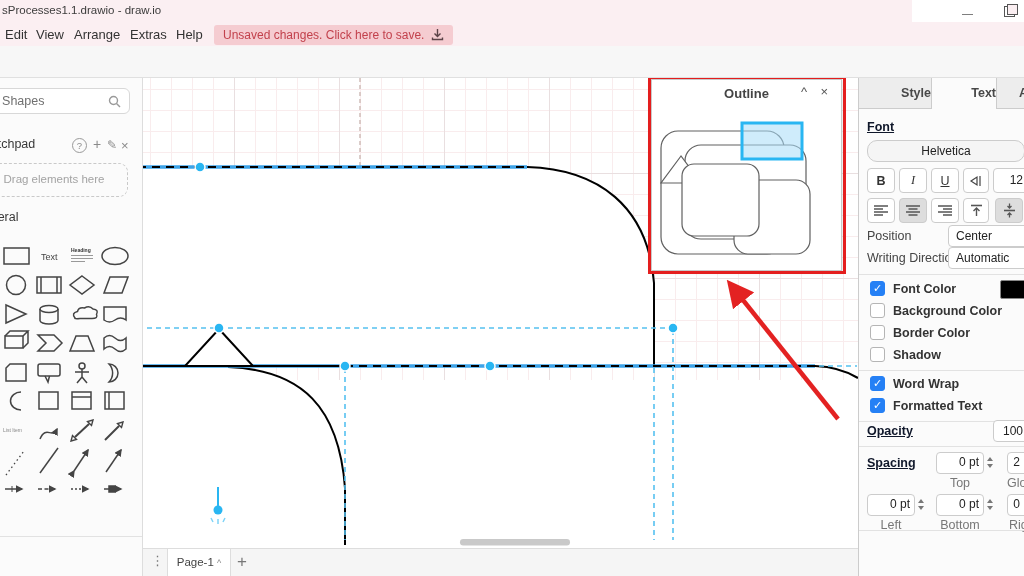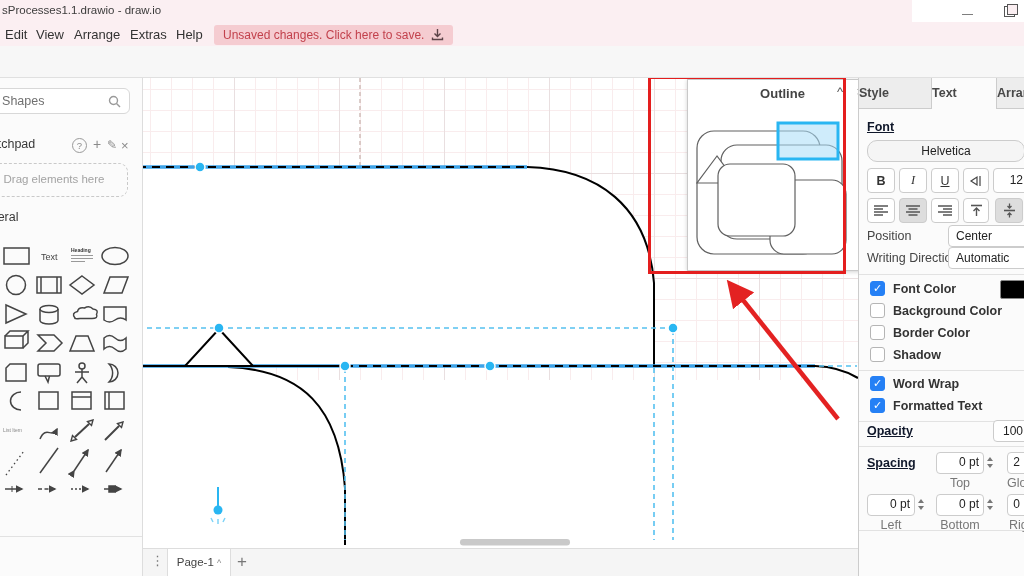--- a/index.html
+++ b/index.html
@@ -27,33 +27,33 @@
   #dragbox{position:absolute;left:-20px;top:85px;width:148px;height:34px;border:1.5px dashed #c9c9c9;border-radius:9px;box-sizing:border-box;text-align:center;line-height:31px;font-size:11.5px;color:#a3a3a3;}
   #moreshapes{position:absolute;left:5px;top:465px;width:133px;height:30px;background:#2aa8f2;color:#fff;border:none;border-radius:6px;font-size:13px;font-family:"Liberation Sans",sans-serif;cursor:pointer;}
   
   #canvas{left:143px;top:78px;width:715px;height:470px;background:#fff;overflow:hidden;}
   #grid{position:absolute;left:0;top:0;width:715px;height:302px;
     background-image:
       linear-gradient(#e9dfe0 1px,transparent 1px),linear-gradient(90deg,#e9dfe0 1px,transparent 1px),
       linear-gradient(#f9eced 1px,transparent 1px),linear-gradient(90deg,#f9eced 1px,transparent 1px);
     background-size:105px 105px,105px 105px,21px 21px,21px 21px;background-position:-14px -10px,-14px -10px,-14px -10px,-14px -10px;}
   
-  #outline{position:absolute;left:508px;top:1px;width:191px;height:192px;background:#fff;border:1px solid #c9c9c9;box-shadow:0 1px 4px rgba(0,0,0,.18);box-sizing:border-box;margin-left:36px;}
+  #outline{position:absolute;left:508px;top:1px;width:191px;height:192px;background:#fff;border:1px solid #c9c9c9;box-shadow:0 1px 4px rgba(0,0,0,.18);box-sizing:border-box;}
   #outline .hd{position:relative;height:24px;}
   #outline .ttl{position:absolute;left:0;right:0;top:6px;text-align:center;font-size:13px;font-weight:bold;color:#444;}
   #outline .btn{position:absolute;top:5px;font-size:13px;color:#555;cursor:pointer;line-height:14px;}
   #redbox{position:absolute;left:505px;top:-2px;width:198px;height:198px;border:3px solid #e41e1e;box-sizing:border-box;pointer-events:none;}
   
   #footer{left:143px;top:548px;width:715px;height:28px;background:#f5f5f5;border-top:1px solid #ddd;box-sizing:border-box;}
   #kebab{position:absolute;left:8px;top:4px;font-size:13px;color:#777;letter-spacing:0;}
   #pagetab{position:absolute;left:24px;top:0px;width:62px;height:27px;background:#fff;border-left:1px solid #ddd;border-right:1px solid #ddd;font-size:11.5px;color:#444;text-align:center;line-height:27px;}
   #addpage{position:absolute;left:94px;top:3px;font-size:17px;color:#777;}
   
   #rightpanel{left:858px;top:78px;width:166px;height:498px;background:#fbfbfb;border-left:1px solid #ccc;box-sizing:border-box;overflow:hidden;font-size:12.5px;}
-  .tab{position:absolute;top:0;height:31px;background:#ededed;border-bottom:1px solid #ccc;box-sizing:border-box;text-align:left;line-height:31px;font-size:12.5px;font-weight:bold;color:#484848;}
+  .tab{position:absolute;top:0;height:31px;background:#ededed;border-bottom:1px solid #ccc;box-sizing:border-box;text-align:right;line-height:31px;font-size:12.5px;font-weight:bold;color:#484848;}
   .tab.active{background:#fbfbfb;border-bottom:none;}
   .plabel{position:absolute;color:#444;}
   .pbold{font-weight:bold;color:#0f172a;text-decoration:underline;}
   .fbtn{position:absolute;width:28px;height:25px;background:#fff;border:1px solid #ccc;border-radius:4px;box-sizing:border-box;display:flex;align-items:center;justify-content:center;color:#333;}
   .fbtn.on{background:#ddd;}
   .ffield{position:absolute;height:22px;background:#fff;border:1px solid #ccc;border-radius:4px;box-sizing:border-box;font-size:12px;color:#222;}
   .stp{position:absolute;width:9px;height:20px;display:flex;flex-direction:column;justify-content:center;gap:3px;align-items:center;}
   .stp .u{width:0;height:0;border-left:3.5px solid transparent;border-right:3.5px solid transparent;border-bottom:4.5px solid #777;}
   .stp .d{width:0;height:0;border-left:3.5px solid transparent;border-right:3.5px solid transparent;border-top:4.5px solid #777;}
   .cb{position:absolute;width:15px;height:15px;border:1px solid #b5b5b5;border-radius:3px;background:#fff;box-sizing:border-box;color:#fff;font-size:11px;line-height:13px;text-align:center;}

